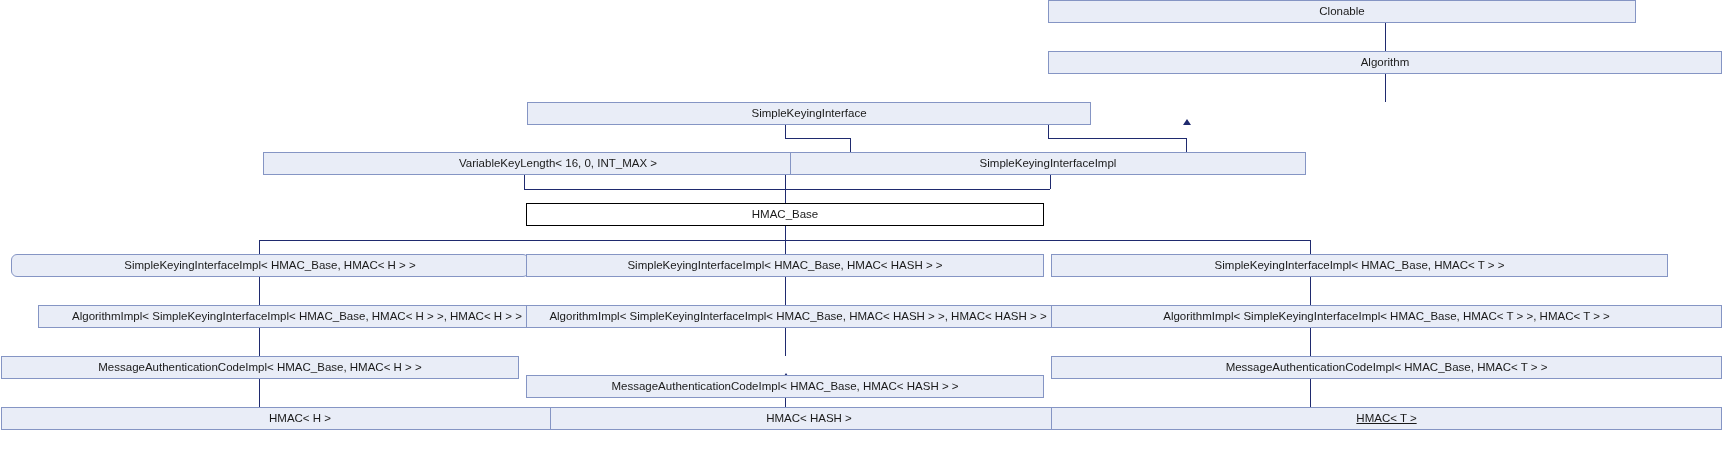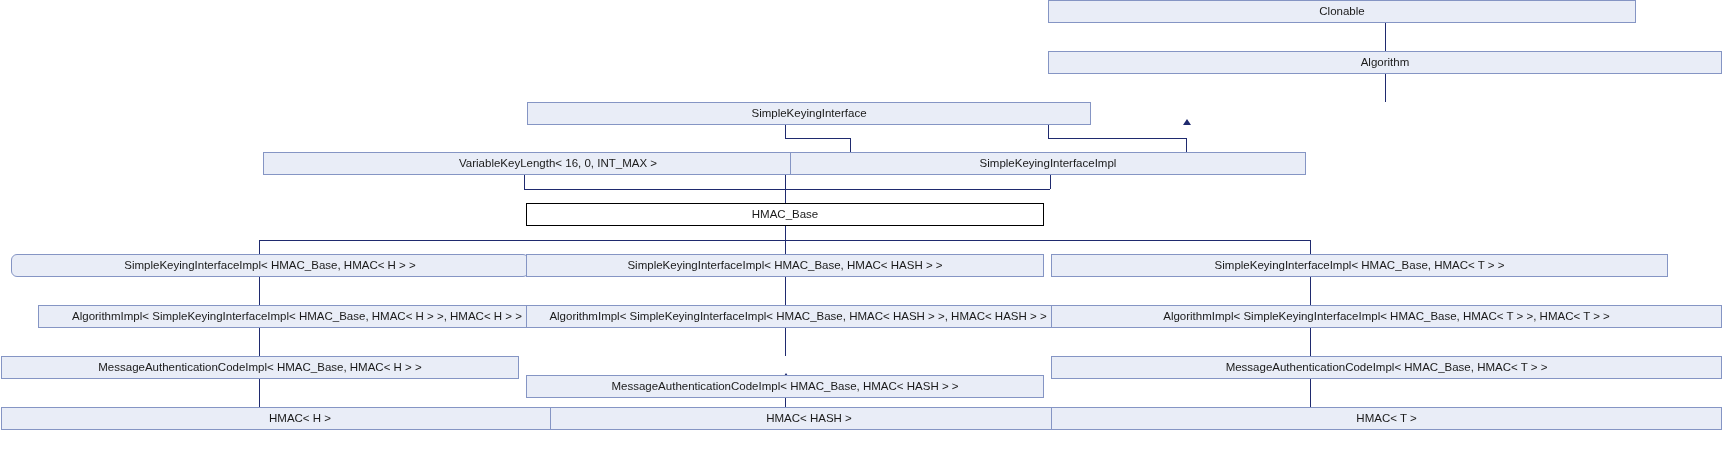--- a/index.html
+++ b/index.html
@@ -101,14 +101,14 @@
     <div class="node" style="left: 1px; top: 305px; width: 518px; margin-left: 37px;">AlgorithmImpl&lt; SimpleKeyingInterfaceImpl&lt; HMAC_Base, HMAC&lt; H &gt; &gt;, HMAC&lt; H &gt; &gt;</div>
     <div class="node" style="left: 1px; top: 356px; width: 518px;">MessageAuthenticationCodeImpl&lt; HMAC_Base, HMAC&lt; H &gt; &gt;</div>
     <div class="node" style="left: 1px; top: 407px; width: 598px;">HMAC&lt; H &gt;</div>
     <div class="node" style="left: 526px; top: 254px; width: 518px;">SimpleKeyingInterfaceImpl&lt; HMAC_Base, HMAC&lt; HASH &gt; &gt;</div>
     <div class="node" style="left: 526px; top: 305px; width: 544px;">AlgorithmImpl&lt; SimpleKeyingInterfaceImpl&lt; HMAC_Base, HMAC&lt; HASH &gt; &gt;, HMAC&lt; HASH &gt; &gt;</div>
     <div class="node" style="left: 526px; top: 356px; width: 518px; margin-top: 19px;">MessageAuthenticationCodeImpl&lt; HMAC_Base, HMAC&lt; HASH &gt; &gt;</div>
     <div class="node" style="left: 526px; top: 407px; width: 518px; margin-left: 24px;">HMAC&lt; HASH &gt;</div>
     <div class="node" style="left: 1051px; top: 254px; width: 617px;">SimpleKeyingInterfaceImpl&lt; HMAC_Base, HMAC&lt; T &gt; &gt;</div>
     <div class="node" style="left: 1051px; top: 356px; width: 671px;">MessageAuthenticationCodeImpl&lt; HMAC_Base, HMAC&lt; T &gt; &gt;</div>
     <div class="node" style="left: 1051px; top: 305px; width: 671px;">AlgorithmImpl&lt; SimpleKeyingInterfaceImpl&lt; HMAC_Base, HMAC&lt; T &gt; &gt;, HMAC&lt; T &gt; &gt;</div>
-    <div class="node" style="left: 1051px; top: 407px; width: 671px;">HMAC&lt; T &gt;</div>
+    <div class="node" style="left: 1051px; top: 407px; width: 671px; text-decoration: underline;">HMAC&lt; T &gt;</div>
   </div>
 
 </body></html>

